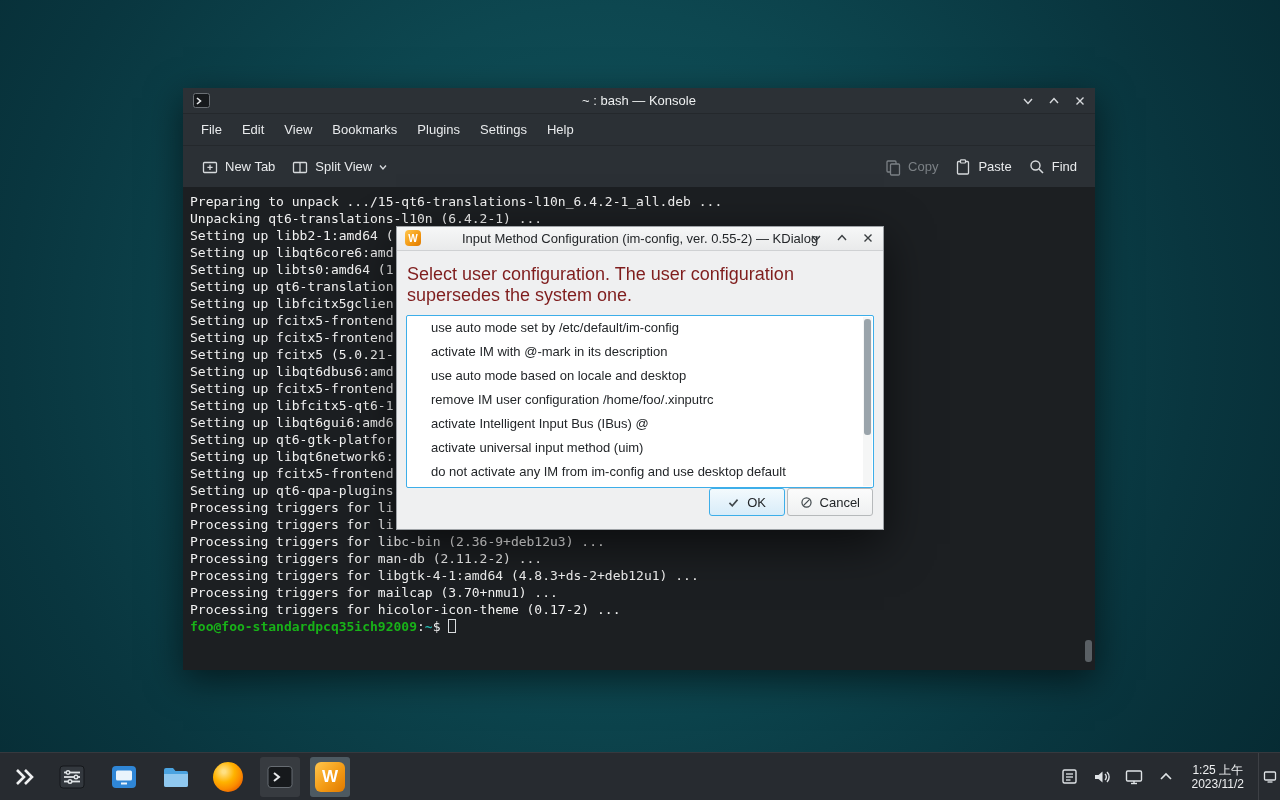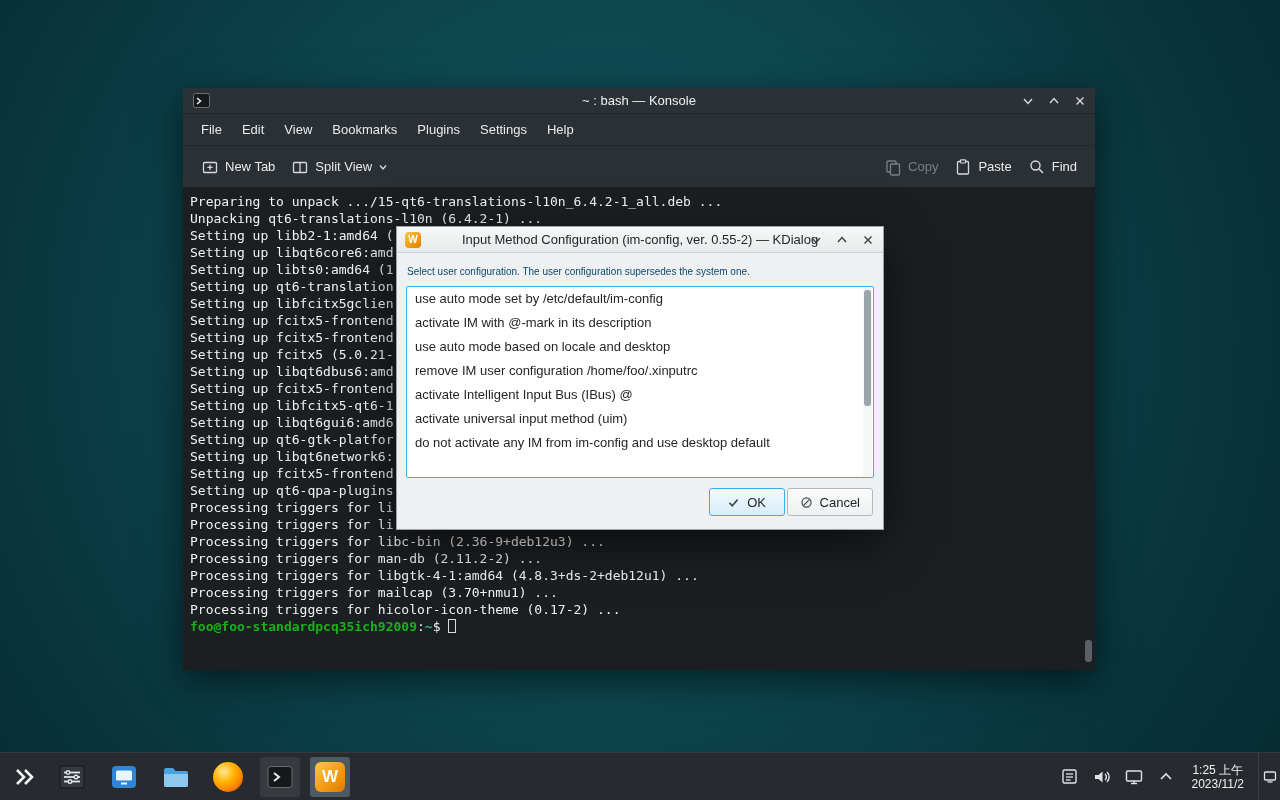--- a/index.html
+++ b/index.html
@@ -77,27 +77,27 @@
   .d-titlebar {
     height:26px; background:linear-gradient(#f6f7f7,#e9eaeb);
     border-bottom:1px solid #cfd1d3;
     display:flex; align-items:center; padding:0 6px; position:relative;
   }
   .d-appicon { width:16px; height:16px; margin-left:2px; display:inline-flex; }
   .d-title {
     position:absolute; left:0; right:0; text-align:center;
     color:#232629; font-size:13px; pointer-events:none;
   }
-  .d-label { font-size:10px; color:#0c4a6e; margin:13px 10px 9px 10px; }
+  .d-label { font-size:18px; color:#7f1d1d; margin:13px 10px 9px 10px; }
   .d-list {
     margin:0 9px; height:192px; background:#ffffff;
     border:1px solid #3daee9; border-radius:2px; position:relative; overflow:hidden;
     cursor:default;
   }
-  .d-items { position:absolute; left:0; top:0; right:10px; }
+  .d-items { position:absolute; left:16px; top:0; right:10px; }
   .list-item {
     height:24px; line-height:24px; padding:0 8px; font-size:13px; color:#232629;
     white-space:nowrap; overflow:hidden; cursor:pointer;
   }
   .list-item.selected { background:#3daee9; color:#ffffff; }
   .d-scroll { position:absolute; top:1px; bottom:1px; right:1px; width:9px; background:#f5f6f6; }
   .d-handle { position:absolute; top:2px; right:1px; width:7px; height:116px; background:#9aa4ab; border-radius:3px; cursor:pointer; }
   .d-buttons {
     margin-top:auto; display:flex; justify-content:flex-end; gap:2px;
     padding:0 10px 13px 10px;

